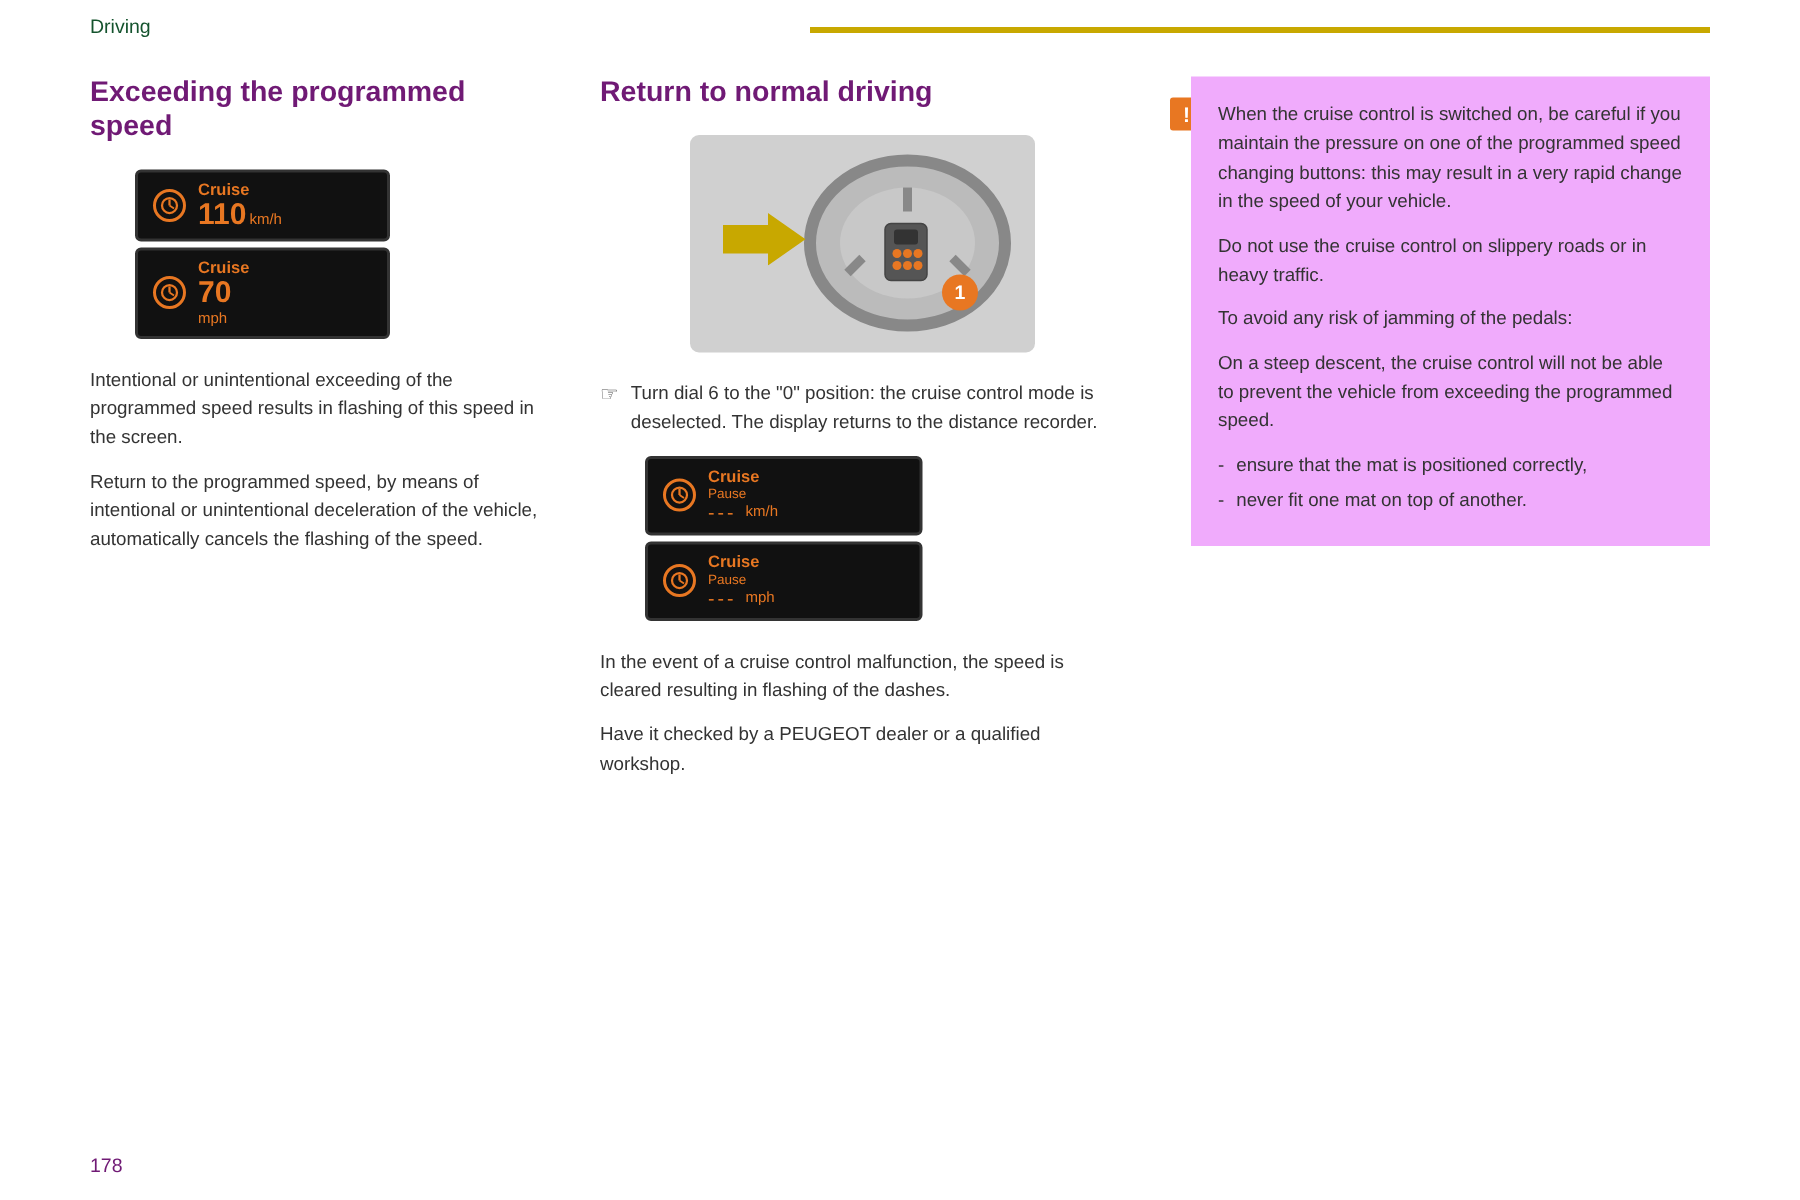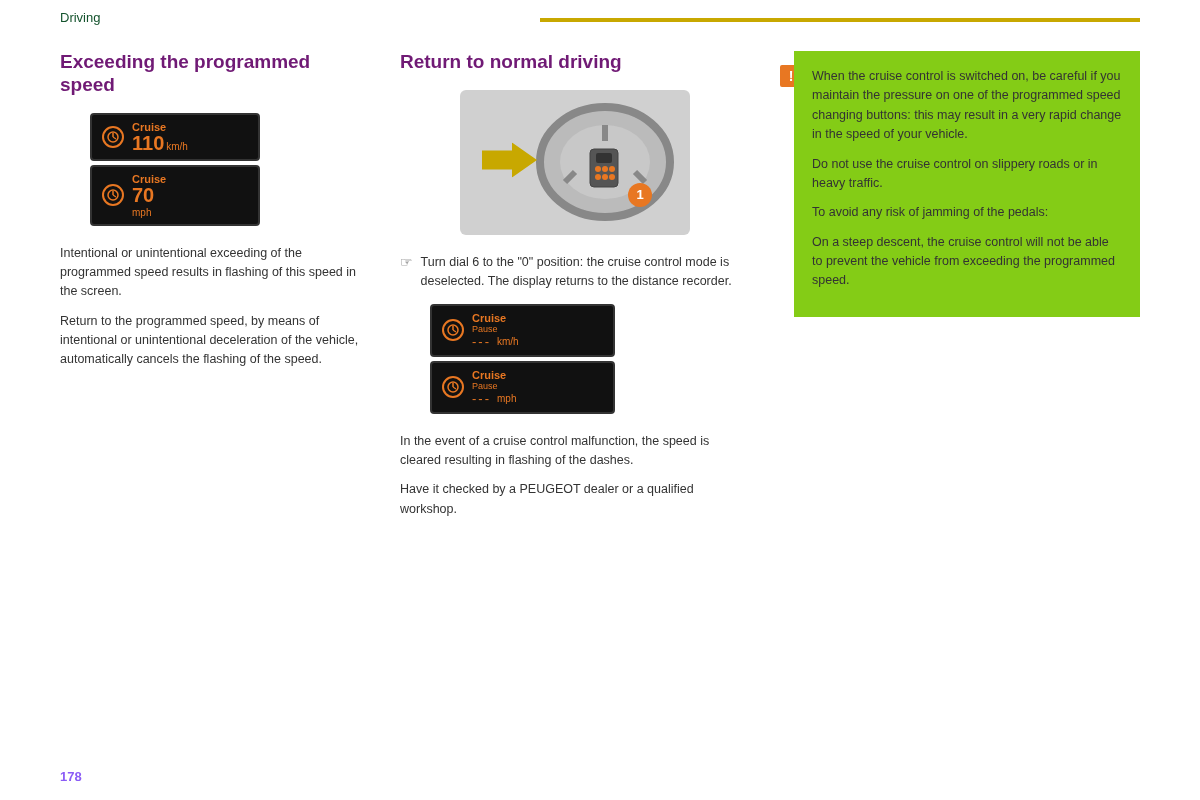--- a/index.html
+++ b/index.html
@@ -156,21 +156,21 @@
     }
     .instruction-icon {
       font-size: 14px;
       color: #555;
       margin-top: 1px;
       flex-shrink: 0;
     }
 
     
     .notice-box {
-      background: #84cc16;
+      background: #f0abfc;
       padding: 16px 18px;
       font-size: 12.5px;
       color: #333;
       line-height: 1.55;
       position: relative;
     }
     .notice-exclamation {
       position: absolute;
       left: -14px;
       top: 14px;
@@ -254,22 +254,22 @@
       display: flex;
       align-items: center;
       gap: 6px;
     }
 
     .page-number {
       position: absolute;
       bottom: 16px;
       left: 60px;
       font-size: 13px;
-      color: #8b5cf6;
-      font-weight: bold;
+      color: #701a75;
+      font-weight: normal;
     }
   </style>
 </head>
 <body>
 
 <div class="header">
   <span class="header-title">Driving</span>
   <div class="header-line"></div>
 </div>
 
@@ -408,19 +408,27 @@
   </div>
 
   <div class="right-col">
     <div class="notice-wrapper">
       <div class="notice-exclamation">!</div>
       <div class="notice-box">
         <p class="body-text">When the cruise control is switched on, be careful if you maintain the pressure on one of the programmed speed changing buttons: this may result in a very rapid change in the speed of your vehicle.</p>
         <p class="body-text">Do not use the cruise control on slippery roads or in heavy traffic.</p>
         <p class="body-text">To avoid any risk of jamming of the pedals:</p>
         <p class="body-text">On a steep descent, the cruise control will not be able to prevent the vehicle from exceeding the programmed speed.</p>
+        <ul class="notice-list">
+          <li>
+            <span>ensure that the mat is positioned correctly,</span>
+          </li>
+          <li>
+            <span>never fit one mat on top of another.</span>
+          </li>
+        </ul>
       </div>
     </div>
   </div>
 
 </div>
 
 <div class="page-number">178</div>
 
 </body></html>

